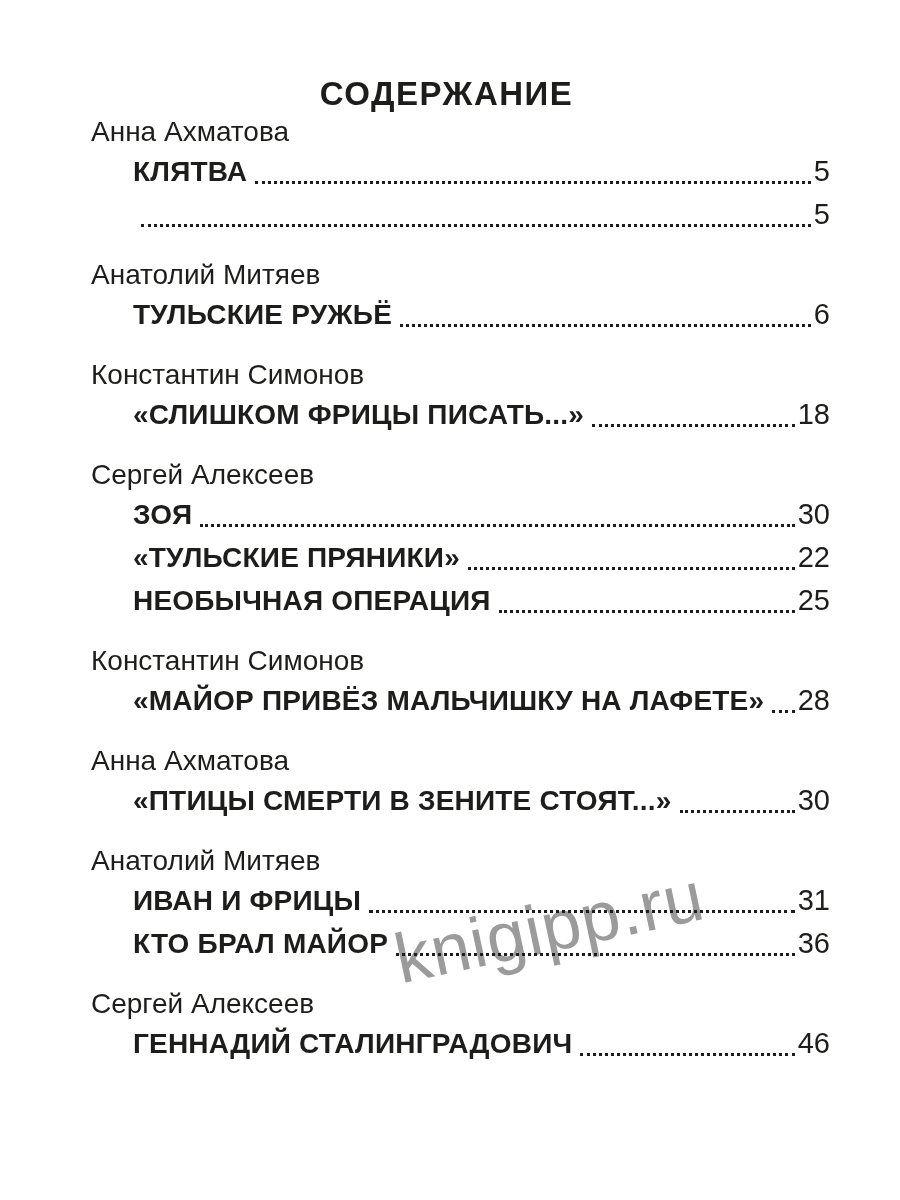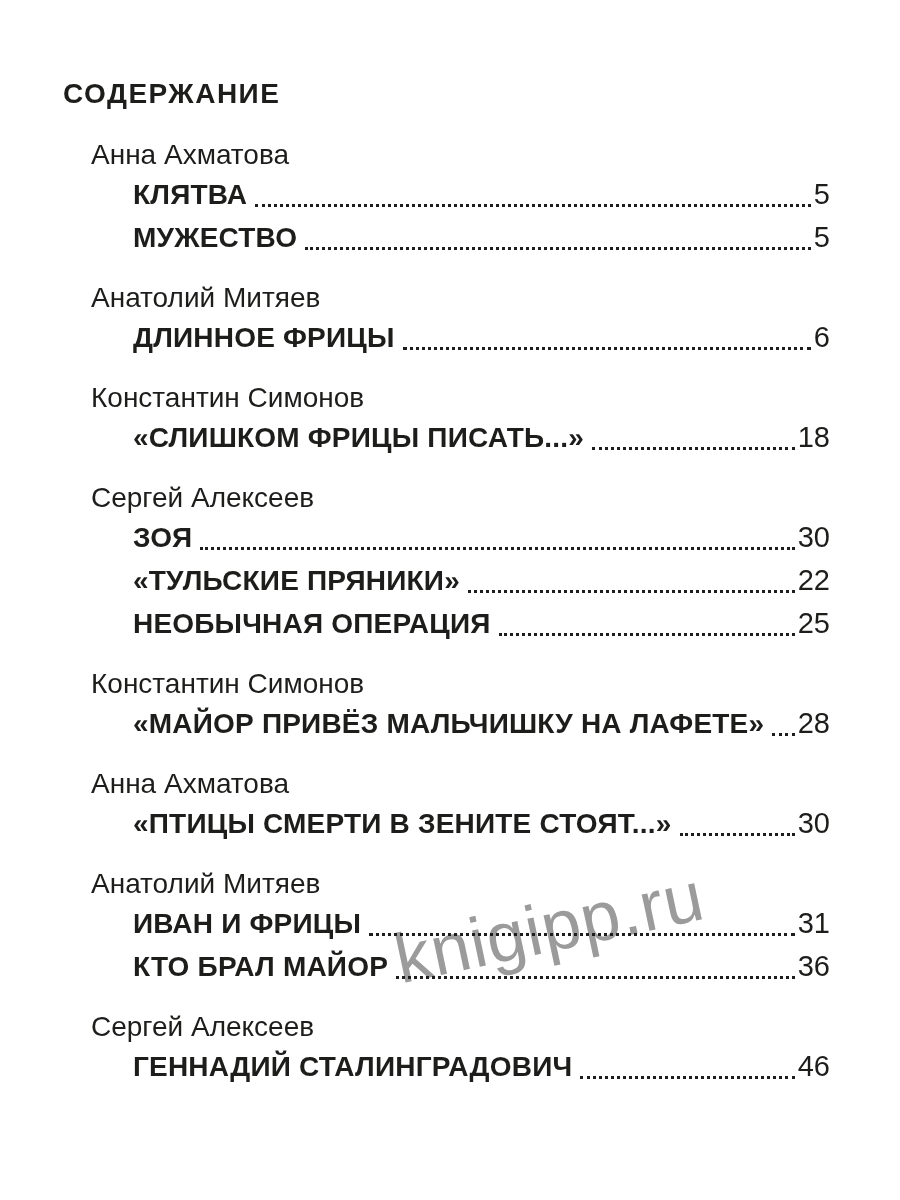--- a/index.html
+++ b/index.html
@@ -15,25 +15,25 @@
     color: var(--ink);
     overflow: hidden;
   }
   .page {
     position: relative;
     width: 900px; height: 1200px;
     padding: 74px 70px 0 63px;
   }
   .content { position: relative; z-index: 1; }
   .page-title {
-    font-size: 28px;
+    font-size: 33px;
     font-weight: 700;
     letter-spacing: 1.5px;
+    text-align: center;
     line-height: 40px;
-    margin-bottom: 23px;
   }
   .group { margin-bottom: 21px; margin-left: 28px; }
   .author {
     font-size: 28px;
     font-weight: 400;
     line-height: 36px;
   }
   .entry {
     display: flex;
     align-items: baseline;
@@ -87,32 +87,31 @@
   <section class="group">
     <div class="author">Анна Ахматова</div>
     <div class="entries">
   <div class="entry">
     <span class="etitle">КЛЯТВА</span>
     <span class="dots"></span>
     <span class="pageno">5</span>
   </div>
 
   <div class="entry">
-    <span class="etitle">МУЖЕСТВО</span>
     <span class="dots"></span>
     <span class="pageno">5</span>
   </div>
 </div>
   </section>
 
   <section class="group">
     <div class="author">Анатолий Митяев</div>
     <div class="entries">
   <div class="entry">
-    <span class="etitle">ДЛИННОЕ ФРИЦЫ</span>
+    <span class="etitle">ТУЛЬСКИЕ РУЖЬЁ</span>
     <span class="dots"></span>
     <span class="pageno">6</span>
   </div>
 </div>
   </section>
 
   <section class="group">
     <div class="author">Константин Симонов</div>
     <div class="entries">
   <div class="entry">

